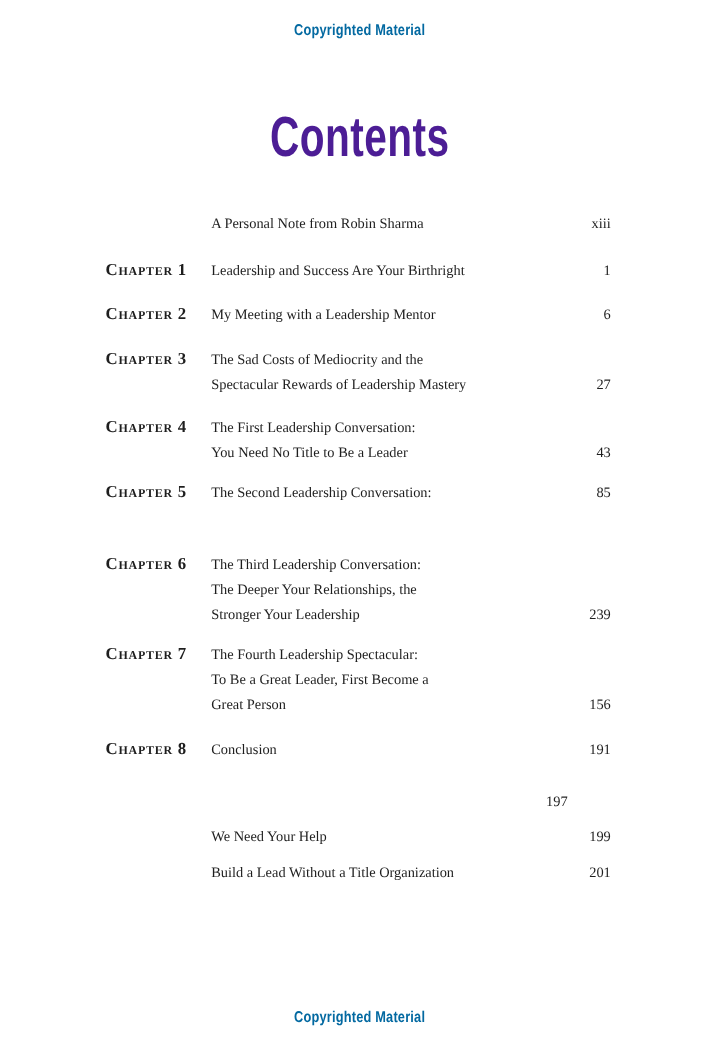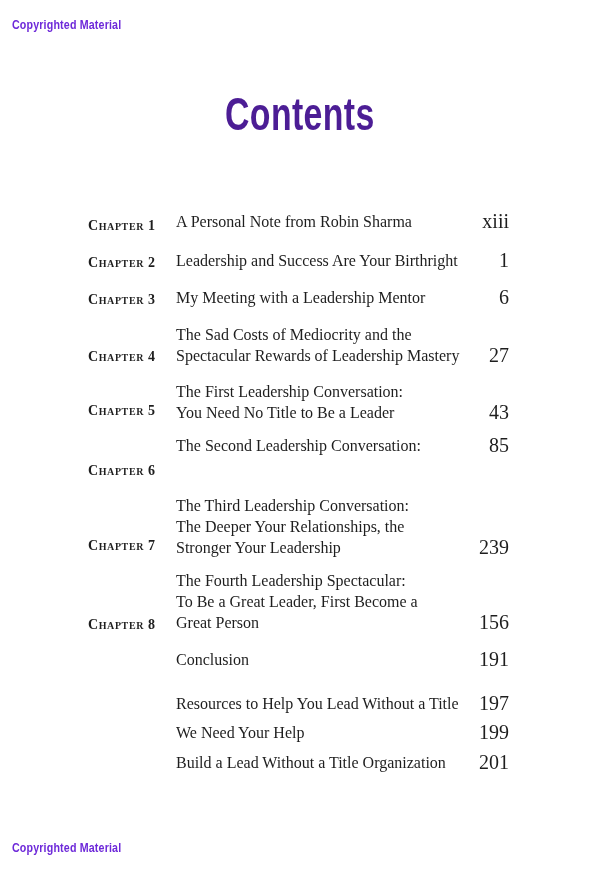--- a/index.html
+++ b/index.html
@@ -14,25 +14,26 @@
     background: #ffffff;
     font-family: "Liberation Serif", serif;
     color: #1e1e1e;
     overflow: hidden;
   }
   
   .copyright {
     position: absolute;
     left: 0;
     width: 100%;
+    text-align: center;
     font-family: "Liberation Sans", sans-serif;
     font-weight: bold;
     font-size: 13px;
     line-height: 13px;
-    color: #6d28d9;
+    color: #0369a1;
   }
   .copyright .squeeze {
     display: inline-block;
     transform: scaleX(0.82);
     transform-origin: center;
     letter-spacing: 0.2px;
   }
   .copyright-top { top: 18px; }
   .copyright-bottom { top: 841px; }
 
@@ -68,32 +69,31 @@
   .chapter-label {
     font-size: 14px;
     font-weight: bold;
     font-variant: small-caps;
     letter-spacing: 0.6px;
     line-height: 21px;
     white-space: nowrap;
     color: #1e1e1e;
   }
   .entry-title {
-    font-size: 16px;
+    font-size: 12px;
     line-height: 21px;
-    margin-top: 35px;
   }
   .entry-title .line {
     white-space: nowrap;
   }
   .entry-title .line:empty { display: none; }
   .page-number {
     align-self: end;
     text-align: right;
-    font-size: 20px;
+    font-size: 12px;
     line-height: 21px;
   }
 
   
   .e0  { top: 176px; }
   .e1  { top: 215px; }
   .e2  { top: 252px; }
   .e3  { top: 289px; }
   .e4  { top: 346px; }
   .e5  { top: 400px; }
@@ -199,24 +199,20 @@
       <div class="chapter-label">Chapter 8</div>
       <div class="entry-title">
         <div class="line">Conclusion</div>
 
       </div>
       <div class="page-number">191</div>
     </div>
 
     <div class="entry e9">
       <div class="chapter-label"></div>
-      <div class="entry-title">
-        <div class="line">Resources to Help You Lead Without a Title</div>
-
-      </div>
       <div class="page-number">197</div>
     </div>
 
     <div class="entry e10">
       <div class="chapter-label"></div>
       <div class="entry-title">
         <div class="line">We Need Your Help</div>
 
       </div>
       <div class="page-number">199</div>

